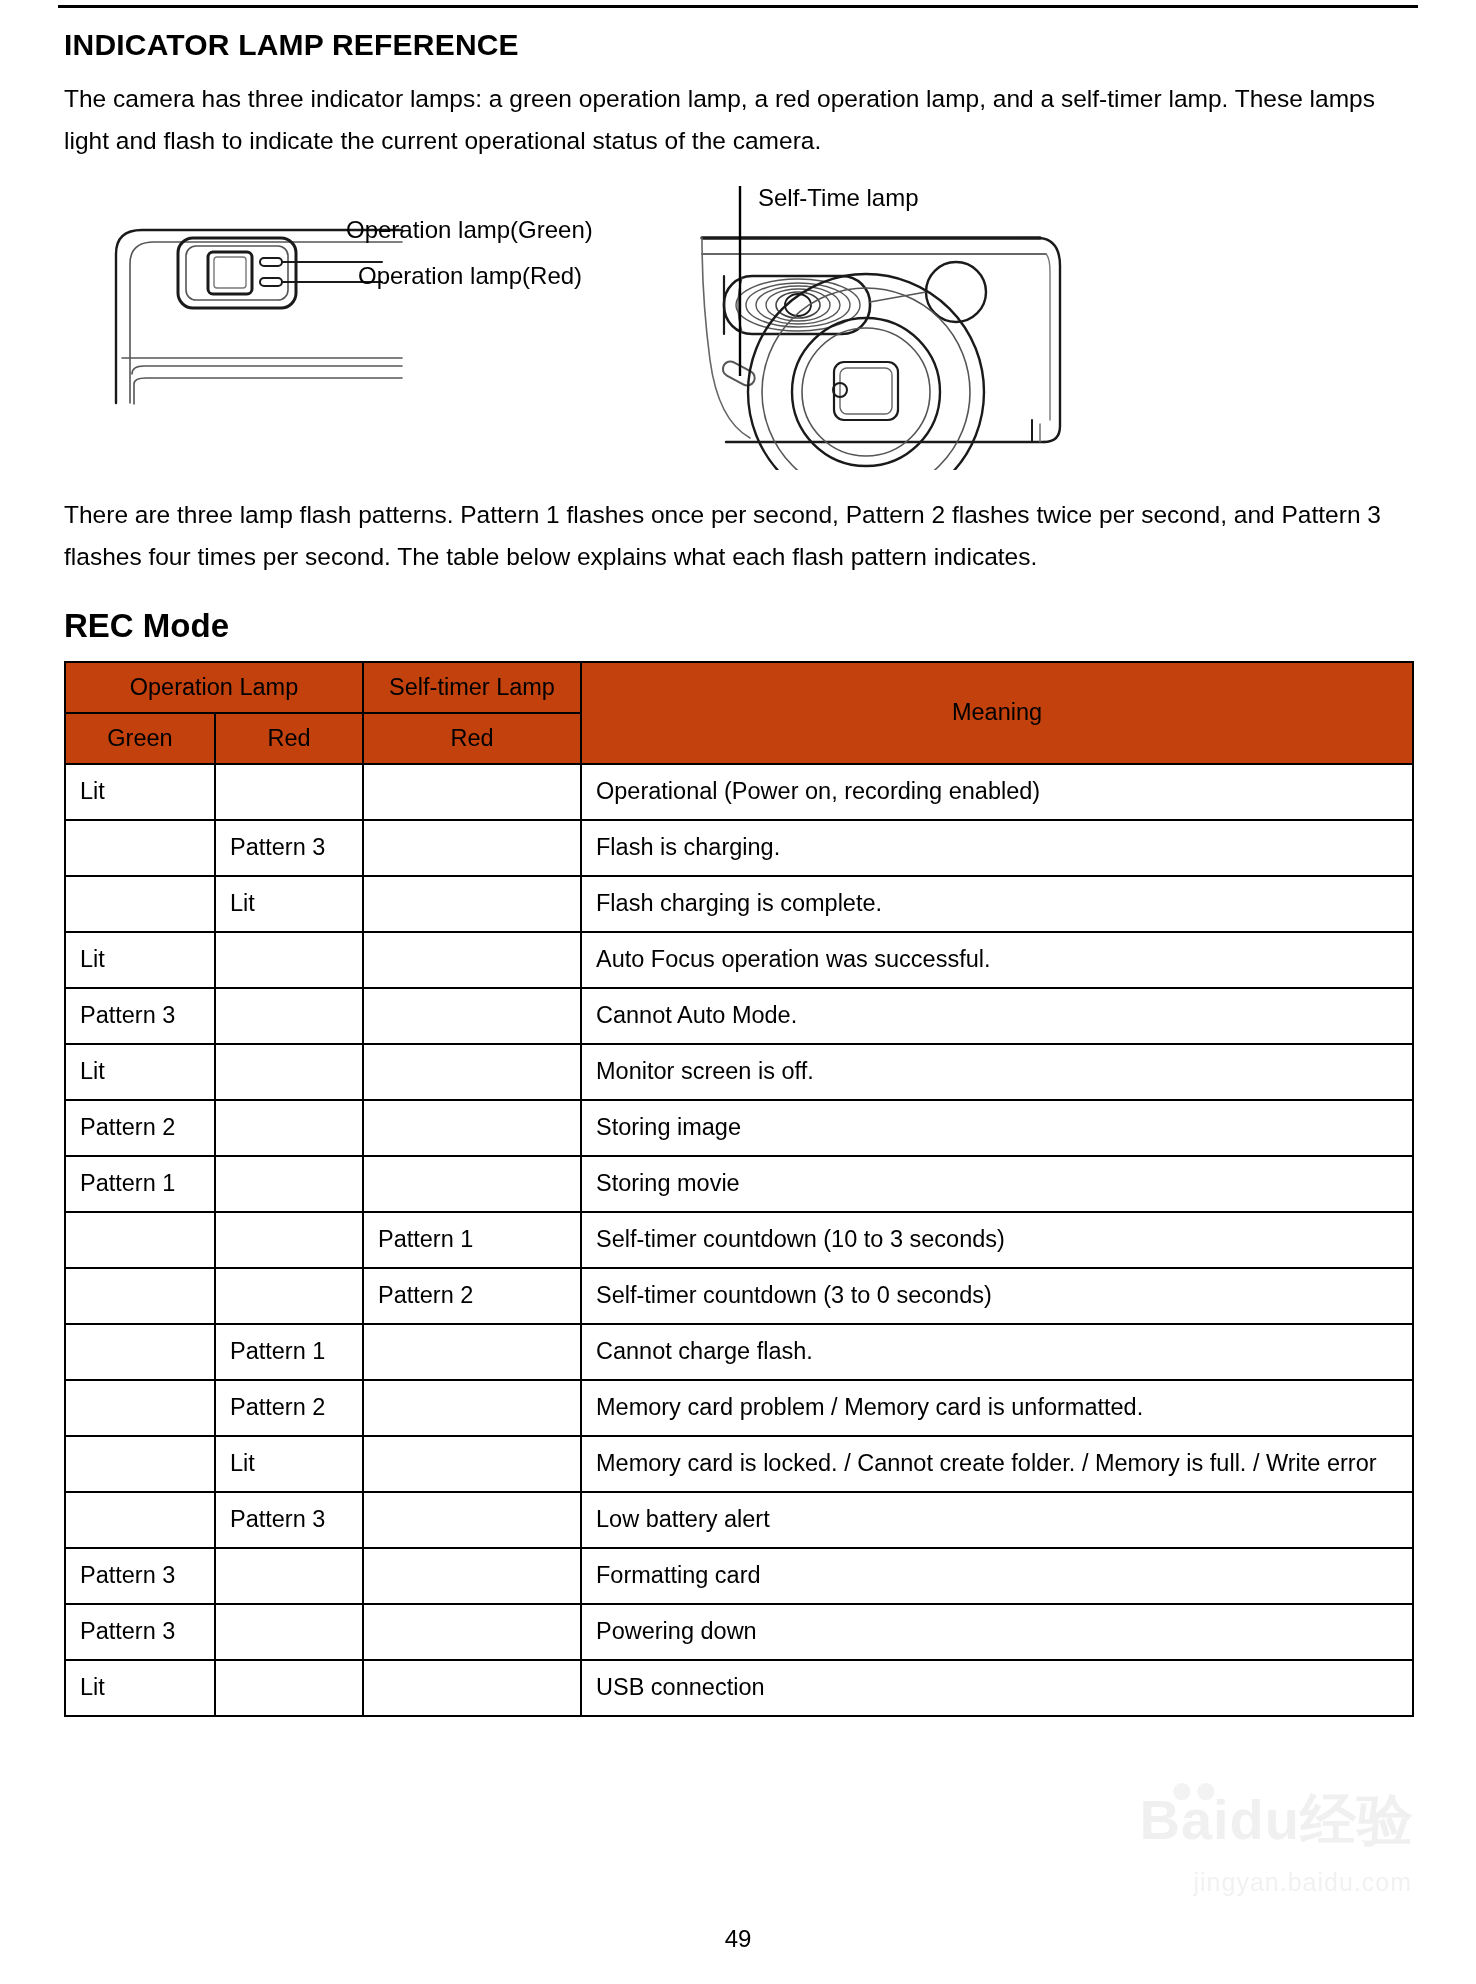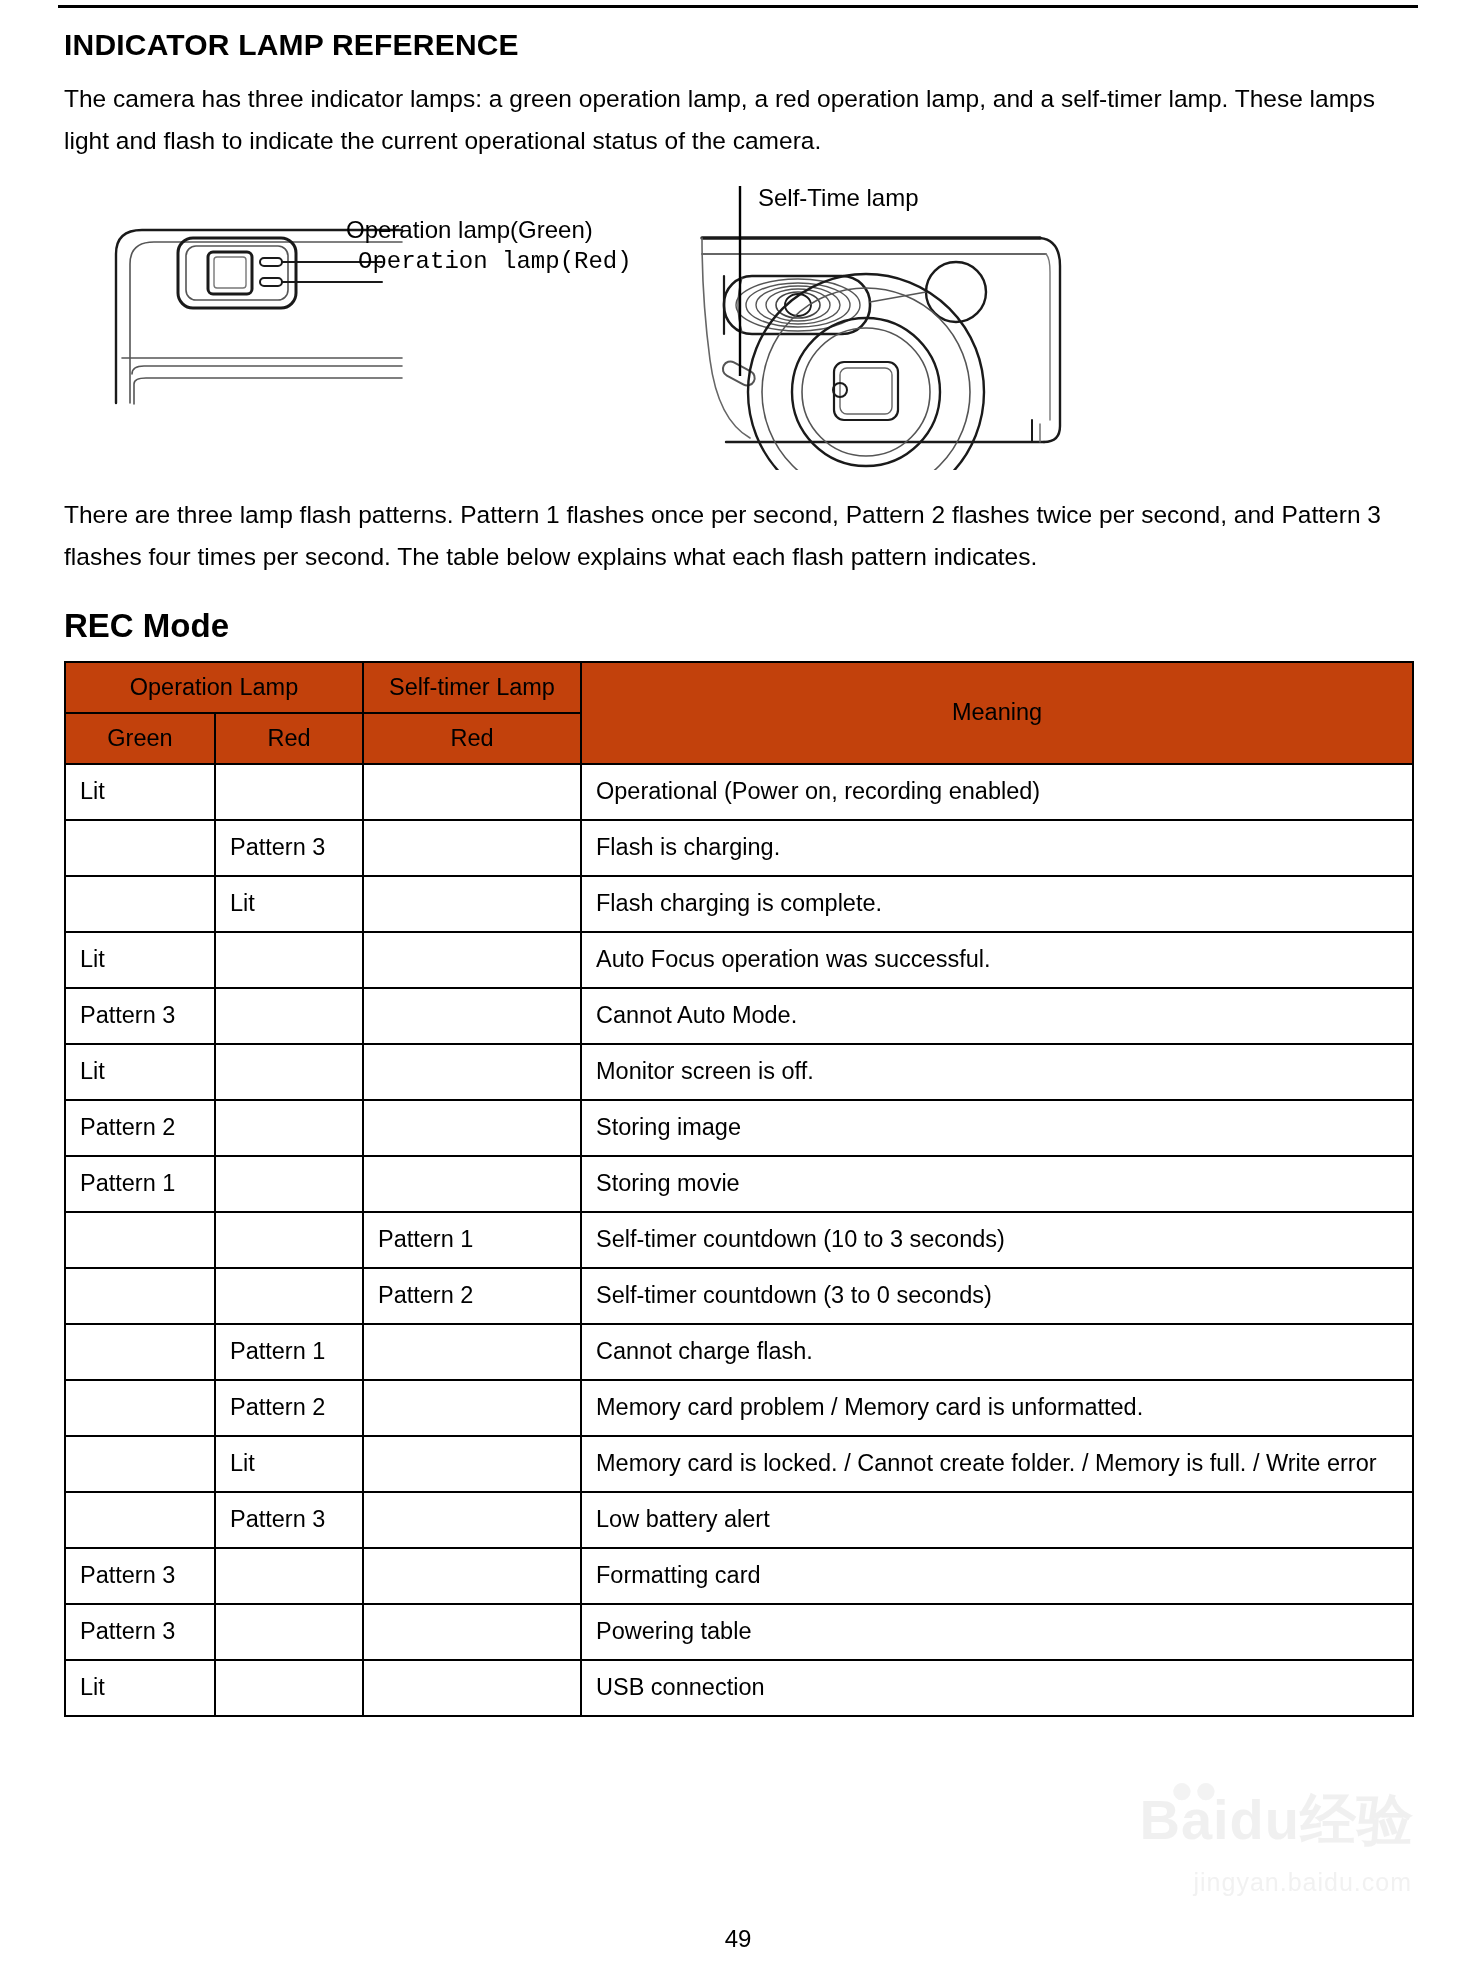--- a/index.html
+++ b/index.html
@@ -69,21 +69,21 @@
     position: absolute;
     left: 630px;
     top: 0px;
   }
   .callout {
     position: absolute;
     font-size: 24px;
     white-space: nowrap;
   }
   .callout-green { left: 288px; top: 36px; }
-  .callout-red   { left: 300px; top: 68px; font-family: Liberation Mono, monospace; }
+  .callout-red   { left: 300px; top: 82px; }
   .callout-selftime { left: 700px; top: 4px; }
 
   
   h2.sub-title {
     font-size: 33px;
     font-weight: bold;
     margin: 28px 0 0 6px;
   }
 
   
@@ -368,21 +368,21 @@
         <tr>
           <td>Pattern 3</td>
           <td></td>
           <td></td>
           <td>Formatting card</td>
         </tr>
         <tr>
           <td>Pattern 3</td>
           <td></td>
           <td></td>
-          <td>Powering table</td>
+          <td>Powering down</td>
         </tr>
         <tr>
           <td>Lit</td>
           <td></td>
           <td></td>
           <td>USB connection</td>
         </tr>
       </tbody>
   </table>
 

